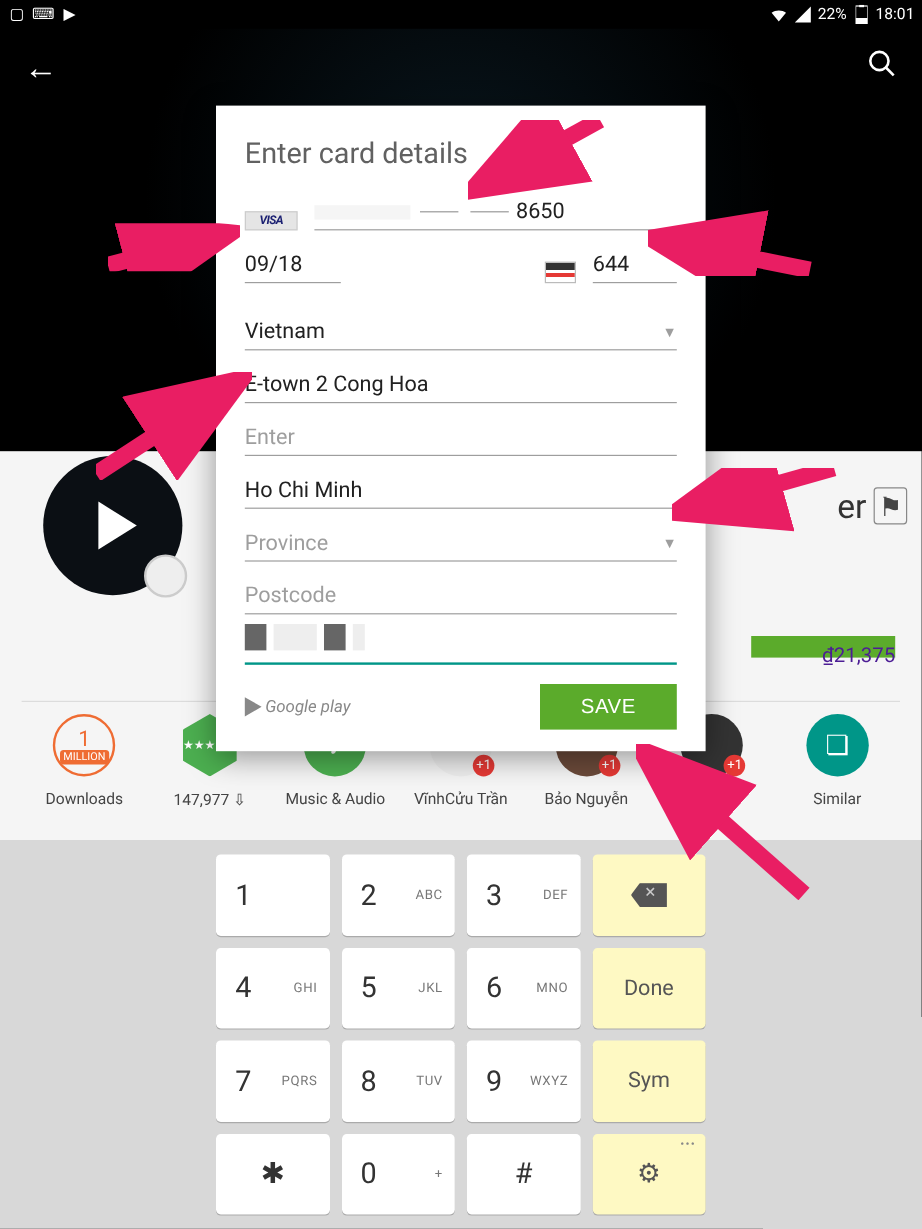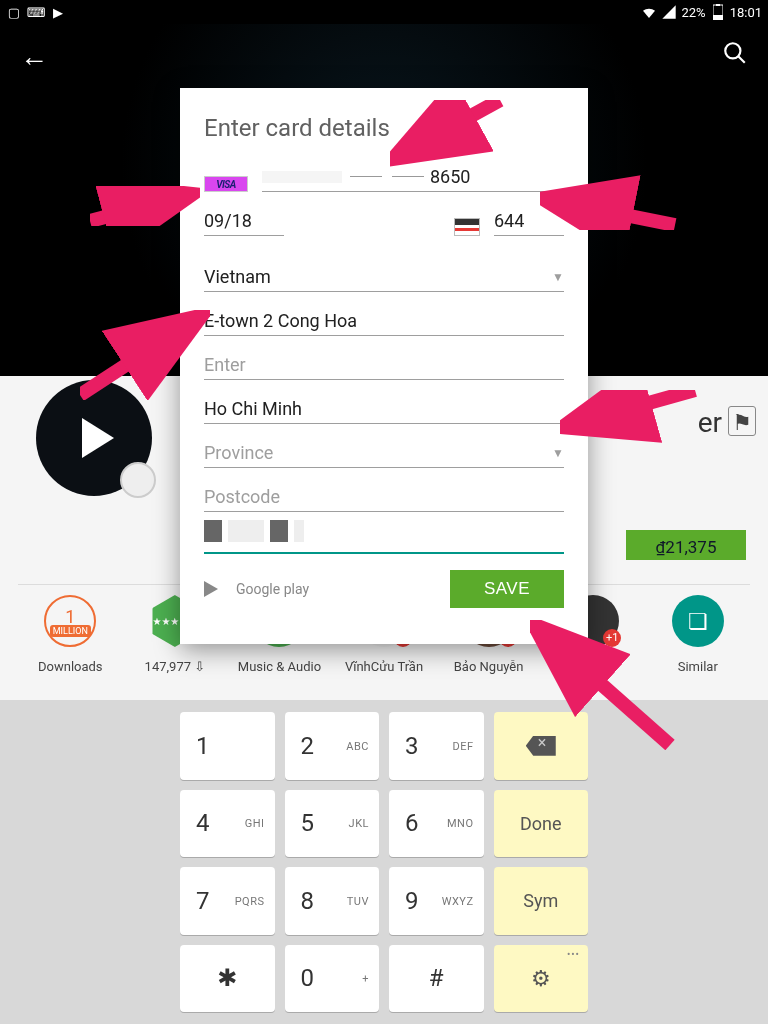--- a/index.html
+++ b/index.html
@@ -16,45 +16,45 @@
   .back-btn { position: absolute; top: 40px; left: 20px; color: #fff; font-size: 28px; }
   .search-btn { position: absolute; top: 40px; right: 20px; color: #fff; }
   
   
   .app-area { position: absolute; top: 376px; left: 0; right: 0; height: 324px; background: #f5f5f5; padding-left: 48px; }
   .app-icon-wrap { position: absolute; top: 4px; left: 36px; width: 116px; height: 116px; border-radius: 58px; background: #0b0f14; display: flex; align-items: center; justify-content: center; }
   .play-tri { width: 0; height: 0; border-left: 32px solid #fff; border-top: 20px solid transparent; border-bottom: 20px solid transparent; margin-left: 8px; }
   .lock-badge { position: absolute; bottom: -2px; right: -4px; width: 36px; height: 36px; background: #eee; border: 2px solid #ccc; border-radius: 18px; }
   .app-title-frag { position: absolute; top: 30px; right: 46px; color: #333; font-size: 28px; }
   .bookmark-btn { position: absolute; top: 30px; right: 12px; color: #444; font-size: 22px; border:1px solid #888; border-radius:3px; padding:3px 3px 0;}
-  .buy-btn { position: absolute; top: 154px; right: 22px; width: 120px; height: 30px; background: #5bab2b; color: #0f172a; text-align: center; line-height: 34px; font-size: 17px; }
+  .buy-btn { position: absolute; top: 154px; right: 22px; width: 120px; height: 18px; background: #5bab2b; color: #4c1d95; text-align: right; line-height: 34px; font-size: 17px; }
   .info-row { position: absolute; top: 208px; left: 18px; right: 18px; border-top: 1px solid #dcdcdc; display: flex; padding-top: 10px; }
   .info-col { flex: 1; text-align: center; font-size: 13px; color: #444; }
   .info-circle { width: 52px; height: 52px; border-radius: 26px; margin: 0 auto 12px; display: flex; align-items: center; justify-content: center; position: relative; }
   .c-orange { border: 2px solid #ef6c33; color: #ef6c33; font-size: 18px; flex-direction: column; }
   .c-orange .mil { font-size: 9px; color: #fff; background: #ef6c33; border-radius: 3px; padding: 1px 3px; margin-top: -2px; }
   .c-green-badge { background: #4caf50; clip-path: polygon(50% 0, 93% 25%, 93% 75%, 50% 100%, 7% 75%, 7% 25%); color: #fff; font-size: 10px; }
   .c-green { background: #4caf50; }
   .c-grey { background: #eee; position: relative; }
   .c-teal { background: #009688; color: #fff; font-size: 22px; }
   .red-dot { position: absolute; bottom: 0; right: -2px; width: 18px; height: 18px; border-radius: 9px; background: #e53935; color: #fff; font-size: 11px; line-height: 18px; text-align: center; }
   
   
-  .dialog { position: absolute; top: 88px; left: 180px; width: 408px; background: #fff; box-shadow: 0 6px 24px rgba(0,0,0,0.4); padding: 26px 24px 36px; }
+  .dialog { position: absolute; top: 88px; left: 180px; width: 408px; background: #fff; box-shadow: 0 6px 24px rgba(0,0,0,0.4); padding: 26px 24px 18px; }
   .dlg-title { font-size: 24px; color: #616161; margin-bottom: 18px; }
   .field-row { display: flex; align-items: flex-end; gap: 14px; margin-bottom: 12px; }
   .field { flex: 1; border-bottom: 1px solid #9e9e9e; padding: 6px 0 4px; font-size: 18px; color: #212121; min-height: 30px; display: flex; align-items: center; }
   .field.ph { color: #9e9e9e; }
   .field .drop { margin-left: auto; color: #9e9e9e; font-size: 12px; }
-  .visa-chip { width: 44px; height: 16px; background: #d946ef; border: 1px solid #ccc; display: inline-flex; align-items: center; justify-content: center; font-size: 10px; font-weight: bold; color: #1a1f71; letter-spacing: -0.5px; font-style: italic;}
+  .visa-chip { width: 44px; height: 16px; background: #e5e5e5; border: 1px solid #ccc; display: inline-flex; align-items: center; justify-content: center; font-size: 10px; font-weight: bold; color: #1a1f71; letter-spacing: -0.5px; font-style: italic;}
   .cvv-chip { width: 26px; height: 18px; background: linear-gradient(#333 0 35%, #fff 35% 55%, #e53935 55% 75%, #fff 75%); border: 1px solid #bbb; }
   .redacted { display: inline-block; width: 80px; height: 12px; background: #f5f5f5; margin-right: 4px; }
   .captcha-row { display: flex; gap: 6px; margin: 8px 0 4px; border-bottom: 2px solid #009688; padding-bottom: 10px;}
   .cap-sq { height: 22px; width: 18px; background: #666; }
-  .gp-logo { display: flex; align-items: flex-end; gap: 18px; color: #888; font-size: 14px; }
+  .gp-logo { display: flex; align-items: flex-end; gap: 3px; color: #888; font-size: 14px; font-style: italic; }
   .gp-tri { width: 0; height: 0; border-left: 14px solid #888; border-top: 8px solid transparent; border-bottom: 8px solid transparent; }
   .save-btn { background: #5bab2b; color: #fff; font-size: 17px; padding: 9px 34px; border: none; letter-spacing: 0.5px; }
   .dlg-footer { display: flex; align-items: center; justify-content: space-between; margin-top: 16px; }
   
   
   .keyboard { position: absolute; bottom: 0; left: 0; right: 0; height: 324px; background: #d8d8d8; padding: 12px 180px; display: grid; grid-template-columns: repeat(4, 1fr); grid-template-rows: repeat(4, 1fr); gap: 10px; }
   .key { background: #fff; border-radius: 4px; box-shadow: 0 1px 0 #aaa; display: flex; align-items: center; justify-content: center; position: relative; font-size: 24px; color: #333; }
   .key.func { background: #fef9c3; color: #555; font-size: 18px; }
   .key .sub { position: absolute; right: 10px; top: 50%; transform: translateY(-50%); font-size: 11px; color: #777; letter-spacing: 0.5px; }
   .key .main { position: absolute; left: 16px; }

